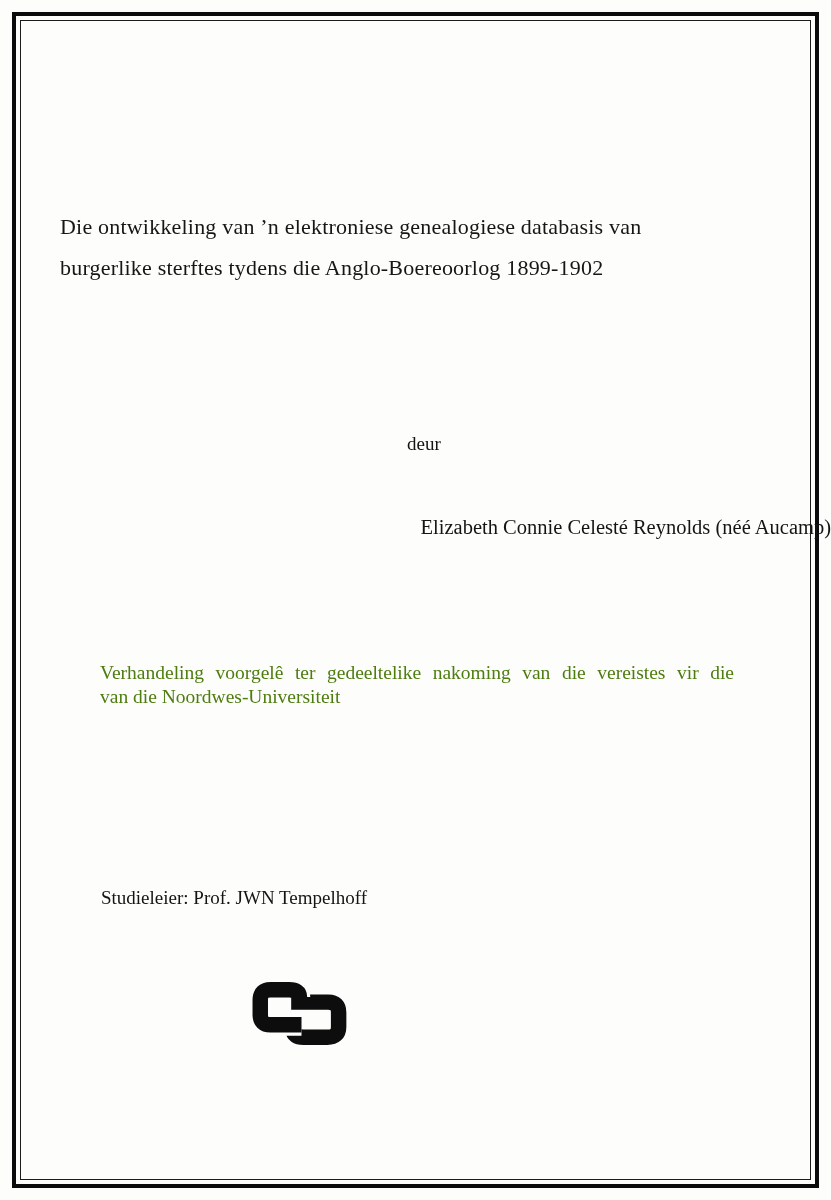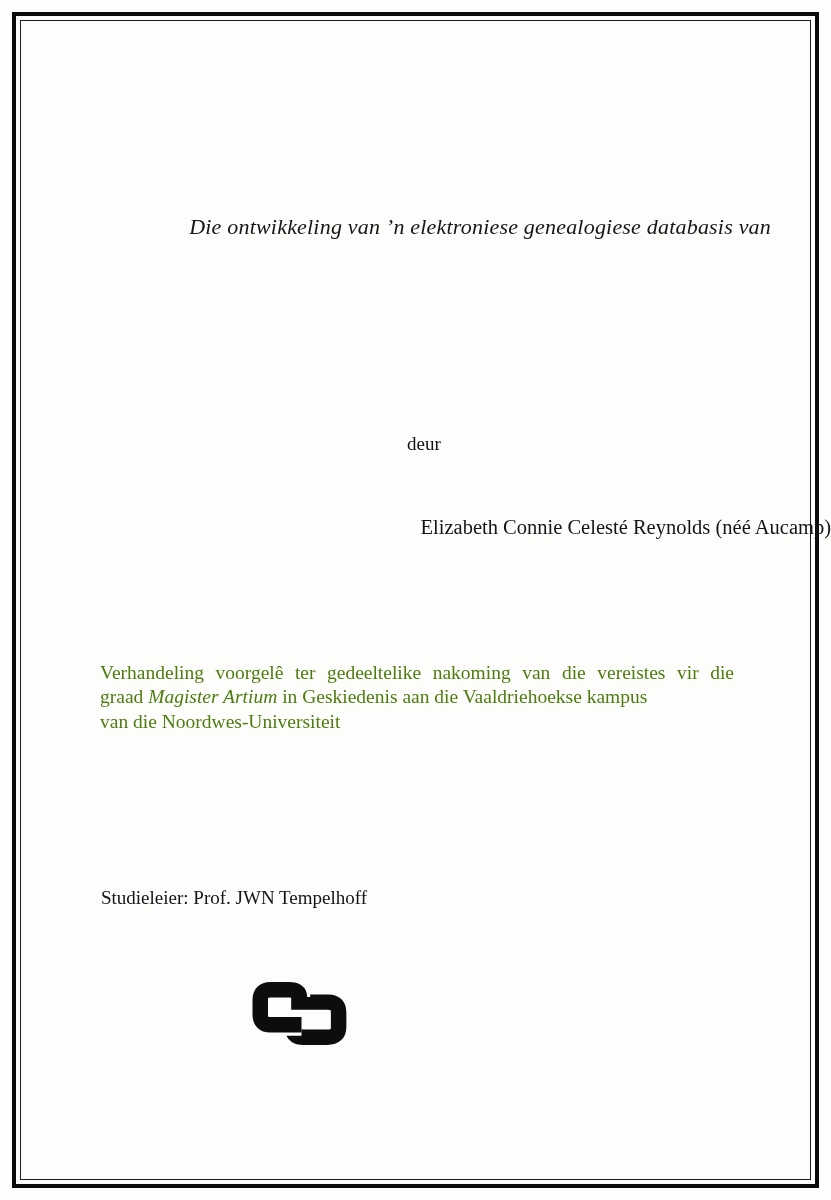--- a/index.html
+++ b/index.html
@@ -20,25 +20,24 @@
     position: absolute; inset: 12px;
     border: 4px solid #0b0b0b;
   }
   .frame-inner {
     position: absolute; inset: 20px;
     border: 1.5px solid #1c1c1c;
   }
 
   .thesis-title {
     position: absolute; top: 206px; left: 60px; right: 60px;
-    text-align: right;
+    text-align: left;
     font-size: 22px; line-height: 41px;
     letter-spacing: 0.2px;
     color: #161616;
-    font-style: italic;
   }
 
   .byline-label {
     position: absolute; top: 431px; left: 0; right: 0;
     text-align: center;
     font-size: 19px; line-height: 26px; padding-left: 17px;
   }
 
   .author-line {
     position: absolute; top: 512px; left: 0; right: 0;
@@ -80,29 +79,29 @@
 </head>
 <body>
 
 <div class="page">
 
   <div class="frame-outer"></div>
   <div class="frame-inner"></div>
 
   <div class="thesis-title">
     <div>Die ontwikkeling van ’n elektroniese genealogiese databasis van</div>
+    <div>burgerlike sterftes tydens die Anglo-Boereoorlog 1899-1902</div>
   </div>
 
   <div class="byline-label">deur</div>
 
   <div class="author-line">Elizabeth Connie Celesté Reynolds (néé Aucamp)</div>
 
   <div class="statement">
     <div class="justify-line">Verhandeling voorgelê ter gedeeltelike nakoming van die vereistes vir die</div>
-    <div><span>graad </span><span class="italic">Magister Artium</span><span> in Geskiedenis aan die Vaaldriehoekse kampus</span></div>
     <div>van die Noordwes-Universiteit</div>
   </div>
 
   <div class="supervisor-block">
     <div>Studieleier: Prof. JWN Tempelhoff</div>
   </div>
 
   <div class="logo-row">
     <svg class="logo-mark" width="99" height="67" viewBox="0 0 96 64" xmlns="http://www.w3.org/2000/svg">
       <g fill="none" stroke-linecap="butt">

